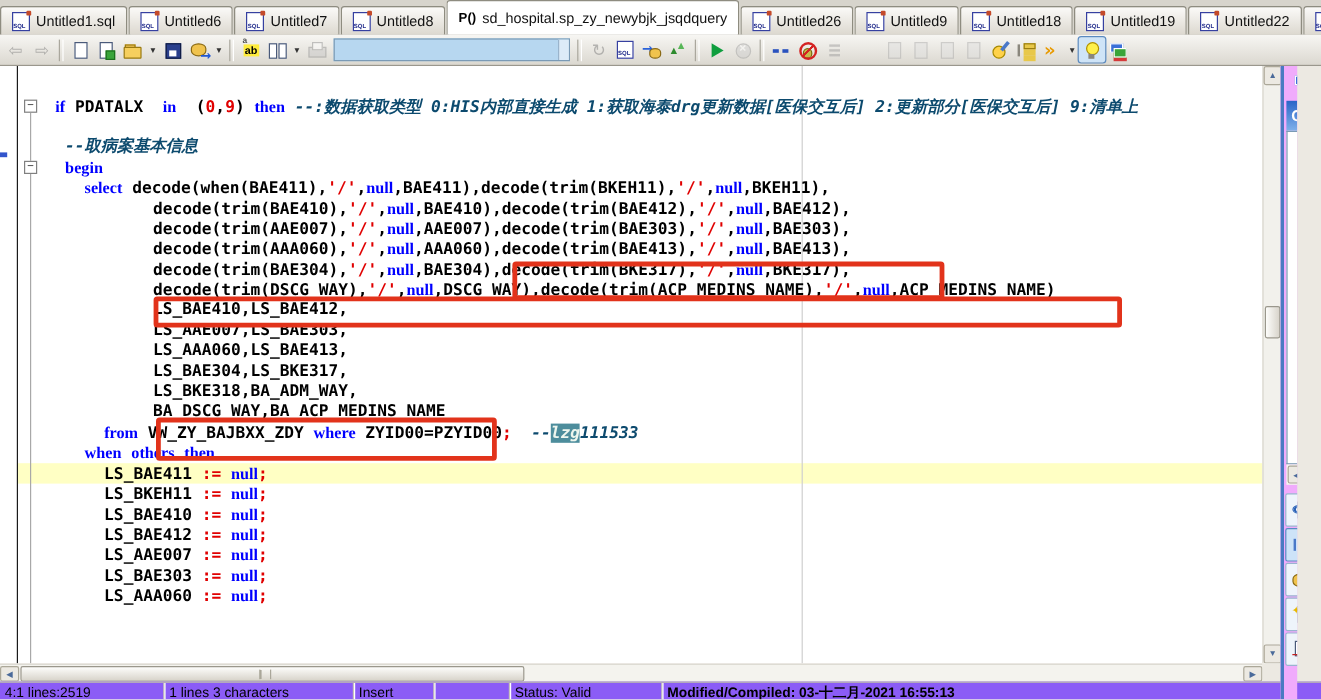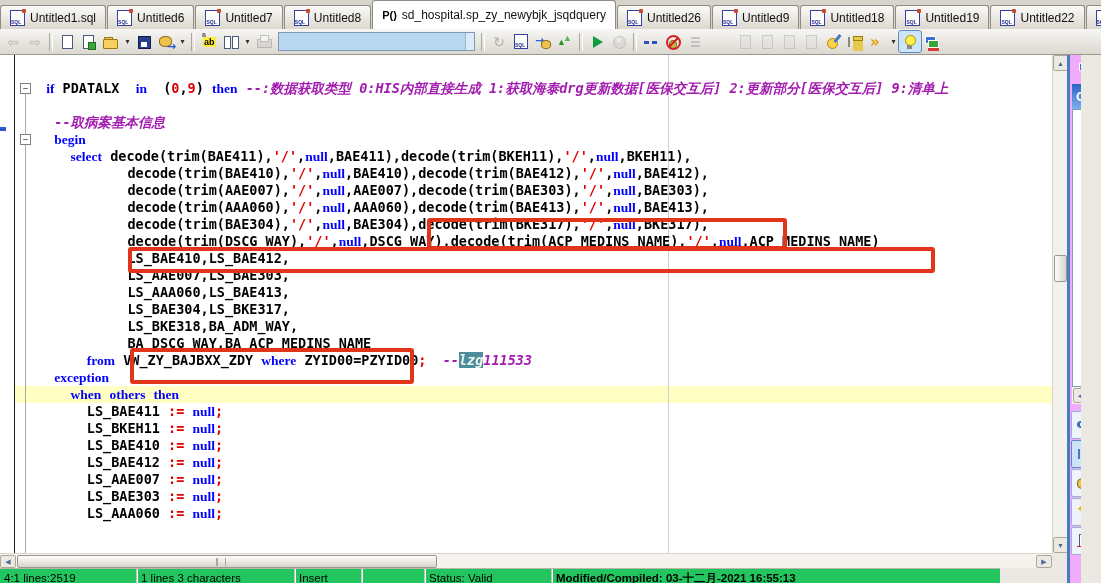--- a/index.html
+++ b/index.html
@@ -92,21 +92,21 @@
   #gutterline{position:absolute;left:14px;top:0;width:1px;height:498px;background:#1a1a1a;}
   #foldline{position:absolute;left:25px;top:39px;width:1px;height:459px;background:#a8a8a8;}
   #marginline{position:absolute;left:668px;top:0;width:1px;height:498px;background:#cfcfcf;}
   .foldbox{position:absolute;left:20px;width:11px;height:11px;background:#fff;border:1px solid #808080;
            font:9px/9px "DejaVu Sans Mono",monospace;text-align:center;color:#404040;box-sizing:border-box;}
   #gmark{position:absolute;left:0;top:72px;width:6px;height:4px;background:#3355cc;}
   #code{position:absolute;left:38px;top:25px;font:bold 13.5px/17px "DejaVu Sans Mono",monospace;color:#000;}
   .cl{white-space:pre;height:17px;}
   .t-k{color:#0000ff;font-family:Liberation Serif, serif;}
   .t-s,.t-n,.t-o{color:#e00000;}
-  .t-c{color:#a21caf;font-style:italic;}
+  .t-c{color:#0c4a6e;font-style:italic;}
   .t-sel{background:#4d8d9c;color:#eef6ee;font-style:italic;}
   .ann{position:absolute;border:4px solid #e2331b;border-radius:3px;}
   #annA{left:427px;top:163px;width:352px;height:24px;}
   #annB{left:128px;top:192px;width:799px;height:18px;}
   #annC{left:130px;top:293px;width:276px;height:28px;}
 
   
   .sbtn{position:absolute;background:#ece9e2;border:1px solid #aca899;border-radius:2px;
         display:flex;align-items:center;justify-content:center;font-size:7px;color:#4a6a9a;box-sizing:border-box;}
   #vscroll{position:absolute;right:0;top:0;width:15px;height:498px;background:#f2f1ec;border-left:1px solid #d8d5cc;box-sizing:border-box;}
@@ -117,21 +117,21 @@
   #hscroll{position:absolute;left:0;top:553px;width:1052px;height:15px;background:#f4f3ee;border-top:1px solid #d8d5cc;box-sizing:border-box;}
   #hs-l{left:0;top:1px;width:16px;height:13px;}
   #hs-r{right:0;top:1px;width:16px;height:13px;}
   #hs-thumb{position:absolute;left:17px;top:1px;width:420px;height:13px;background:linear-gradient(#fdfdfb,#d8d4cb);
             border:1px solid #9a978c;border-radius:2px;box-sizing:border-box;}
   #hs-grip{position:absolute;left:198px;top:2px;width:8px;height:8px;
            border-left:1px solid #aaa79a;border-right:1px solid #aaa79a;box-shadow:inset 3px 0 0 -2px #aaa79a;}
   #scorner{position:absolute;left:1052px;top:553px;width:15px;height:15px;background:#ece9e2;}
 
   
-  #statusbar{position:absolute;left:0;top:568px;width:1000px;height:15px;background:#22c55e;
+  #statusbar{position:absolute;left:0;top:568px;width:1101px;height:15px;background:#8b5cf6;
              border-top:1px solid #b8b5ab;display:flex;overflow:hidden;}
   .sbcell{height:20px;border-right:1px solid #c6c3ba;box-shadow:1px 0 0 #fff;padding:2px 0 0 4px;
           font-size:11.5px;line-height:15px;color:#000;white-space:nowrap;overflow:hidden;box-sizing:border-box;flex:0 0 auto;}
   .sbcell:nth-child(1){width:137px;}
   .sbcell:nth-child(2){width:158px;}
   .sbcell:nth-child(3){width:67px;}
   .sbcell:nth-child(4){width:63px;}
   .sbcell:nth-child(5){width:127px;}
   .sbcell:nth-child(6){flex:1 1 auto;border-right:none;font-weight:bold;}
 
@@ -304,34 +304,33 @@
     <div id="foldline"></div>
     <div id="marginline"></div>
     <div id="gmark"></div>
     <div class="foldbox" style="top:28px;">−</div>
     <div class="foldbox" style="top:79px;">−</div>
     <div id="code">
         <div class="cl"><span> </span><span class="t-k">if</span><span> PDATALX  </span><span class="t-k">in</span><span>  (</span><span class="t-n">0</span><span>,</span><span class="t-n">9</span><span>) </span><span class="t-k">then</span><span> </span><span class="t-c">--:数据获取类型 0:HIS内部直接生成 1:获取海泰drg更新数据[医保交互后] 2:更新部分[医保交互后] 9:清单上</span></div>
         <div class="cl">&nbsp;</div>
         <div class="cl"><span class="t-c">  --取病案基本信息</span></div>
         <div class="cl"><span>  </span><span class="t-k">begin</span></div>
-        <div class="cl"><span>    </span><span class="t-k">select</span><span> decode(trim(BAE411),</span><span class="t-s">'/'</span><span>,</span><span class="t-k">null</span><span>,BAE411),decode(trim(BKEH11),</span><span class="t-s">'/'</span><span>,</span><span class="t-k">null</span><span>,BKEH11),</span></div>
+        <div class="cl"><span>    </span><span class="t-k">select</span><span> decode(when(BAE411),</span><span class="t-s">'/'</span><span>,</span><span class="t-k">null</span><span>,BAE411),decode(trim(BKEH11),</span><span class="t-s">'/'</span><span>,</span><span class="t-k">null</span><span>,BKEH11),</span></div>
         <div class="cl"><span>           decode(trim(BAE410),</span><span class="t-s">'/'</span><span>,</span><span class="t-k">null</span><span>,BAE410),decode(trim(BAE412),</span><span class="t-s">'/'</span><span>,</span><span class="t-k">null</span><span>,BAE412),</span></div>
         <div class="cl"><span>           decode(trim(AAE007),</span><span class="t-s">'/'</span><span>,</span><span class="t-k">null</span><span>,AAE007),decode(trim(BAE303),</span><span class="t-s">'/'</span><span>,</span><span class="t-k">null</span><span>,BAE303),</span></div>
         <div class="cl"><span>           decode(trim(AAA060),</span><span class="t-s">'/'</span><span>,</span><span class="t-k">null</span><span>,AAA060),decode(trim(BAE413),</span><span class="t-s">'/'</span><span>,</span><span class="t-k">null</span><span>,BAE413),</span></div>
         <div class="cl"><span>           decode(trim(BAE304),</span><span class="t-s">'/'</span><span>,</span><span class="t-k">null</span><span>,BAE304),decode(trim(BKE317),</span><span class="t-s">'/'</span><span>,</span><span class="t-k">null</span><span>,BKE317),</span></div>
         <div class="cl"><span>           decode(trim(DSCG_WAY),</span><span class="t-s">'/'</span><span>,</span><span class="t-k">null</span><span>,DSCG_WAY),decode(trim(ACP_MEDINS_NAME),</span><span class="t-s">'/'</span><span>,</span><span class="t-k">null</span><span>,ACP_MEDINS_NAME)</span></div>
         <div class="cl"><span>           LS_BAE410,LS_BAE412,</span></div>
         <div class="cl"><span>           LS_AAE007,LS_BAE303,</span></div>
         <div class="cl"><span>           LS_AAA060,LS_BAE413,</span></div>
         <div class="cl"><span>           LS_BAE304,LS_BKE317,</span></div>
         <div class="cl"><span>           LS_BKE318,BA_ADM_WAY,</span></div>
         <div class="cl"><span>           BA_DSCG_WAY,BA_ACP_MEDINS_NAME</span></div>
         <div class="cl"><span>      </span><span class="t-k">from</span><span> VW_ZY_BAJBXX_ZDY </span><span class="t-k">where</span><span> ZYID00=PZYID00</span><span class="t-o">;</span><span>  </span><span class="t-c">--</span><span class="t-sel">lzg</span><span class="t-c">111533</span></div>
-        <div class="cl"><span>  </span><span class="t-k">exception</span></div>
         <div class="cl"><span>    </span><span class="t-k">when</span><span> </span><span class="t-k">others</span><span> </span><span class="t-k">then</span></div>
         <div class="cl"><span>      LS_BAE411 </span><span class="t-o">:=</span><span> </span><span class="t-k">null</span><span class="t-o">;</span></div>
         <div class="cl"><span>      LS_BKEH11 </span><span class="t-o">:=</span><span> </span><span class="t-k">null</span><span class="t-o">;</span></div>
         <div class="cl"><span>      LS_BAE410 </span><span class="t-o">:=</span><span> </span><span class="t-k">null</span><span class="t-o">;</span></div>
         <div class="cl"><span>      LS_BAE412 </span><span class="t-o">:=</span><span> </span><span class="t-k">null</span><span class="t-o">;</span></div>
         <div class="cl"><span>      LS_AAE007 </span><span class="t-o">:=</span><span> </span><span class="t-k">null</span><span class="t-o">;</span></div>
         <div class="cl"><span>      LS_BAE303 </span><span class="t-o">:=</span><span> </span><span class="t-k">null</span><span class="t-o">;</span></div>
         <div class="cl"><span>      LS_AAA060 </span><span class="t-o">:=</span><span> </span><span class="t-k">null</span><span class="t-o">;</span></div>
       </div>
     <div class="ann" id="annA"></div>

